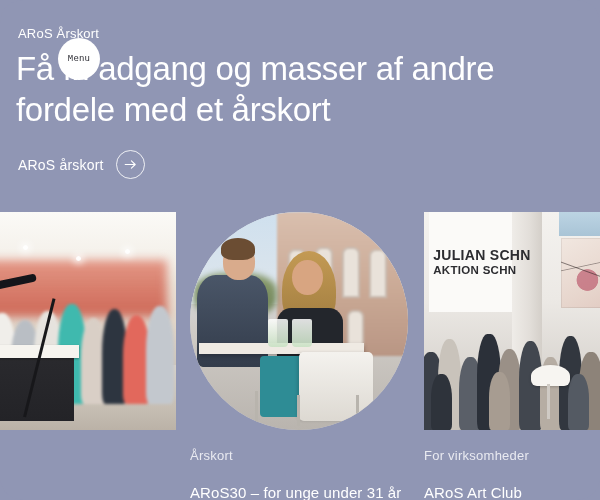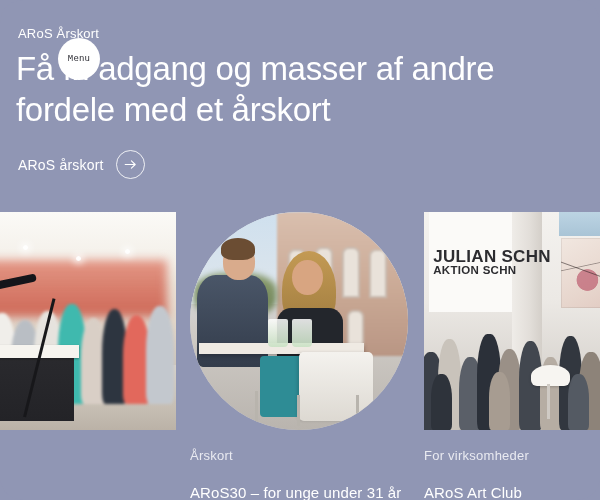--- a/index.html
+++ b/index.html
@@ -275,21 +275,21 @@
     position: absolute; left: 2%; top: 0; width: 46%; height: 46%;
     background: #fbfaf8; box-shadow: inset -1px 0 0 rgba(0,0,0,.06);
   }
   .gal-column {
     position: absolute; left: 38%; top: 0; width: 13%; height: 82%;
     background: linear-gradient(90deg,#efece8,#e2ded9 60%,#d4cfc9);
   }
   .gal-wall-text1 {
     position: absolute; left: 4%; top: 16%;
     font-family: "Liberation Sans", sans-serif;
-    font-weight: 700; font-size: 17px; letter-spacing: 0.3px;
+    font-weight: 700; font-size: 14px; letter-spacing: 0.3px;
     color: #2c2c30; white-space: nowrap;
   }
   .gal-wall-text2 {
     position: absolute; left: 4%; top: 24%;
     font-family: "Liberation Sans", sans-serif;
     font-weight: 700; font-size: 11.5px; letter-spacing: 0.3px;
     color: #2c2c30; white-space: nowrap;
   }
   .gal-artwork {
     position: absolute; right: 3%; top: 12%; width: 38%; height: 32%;

